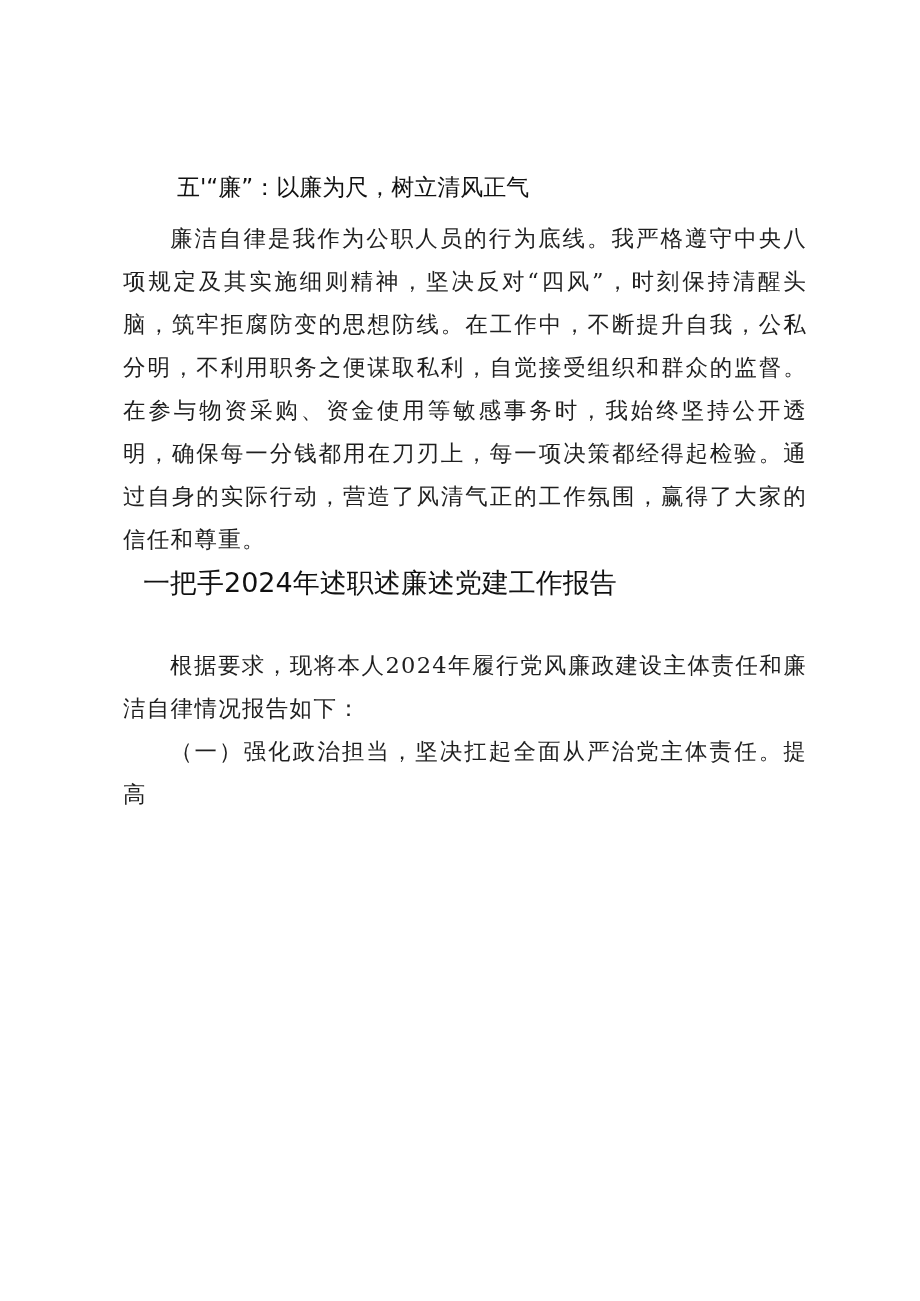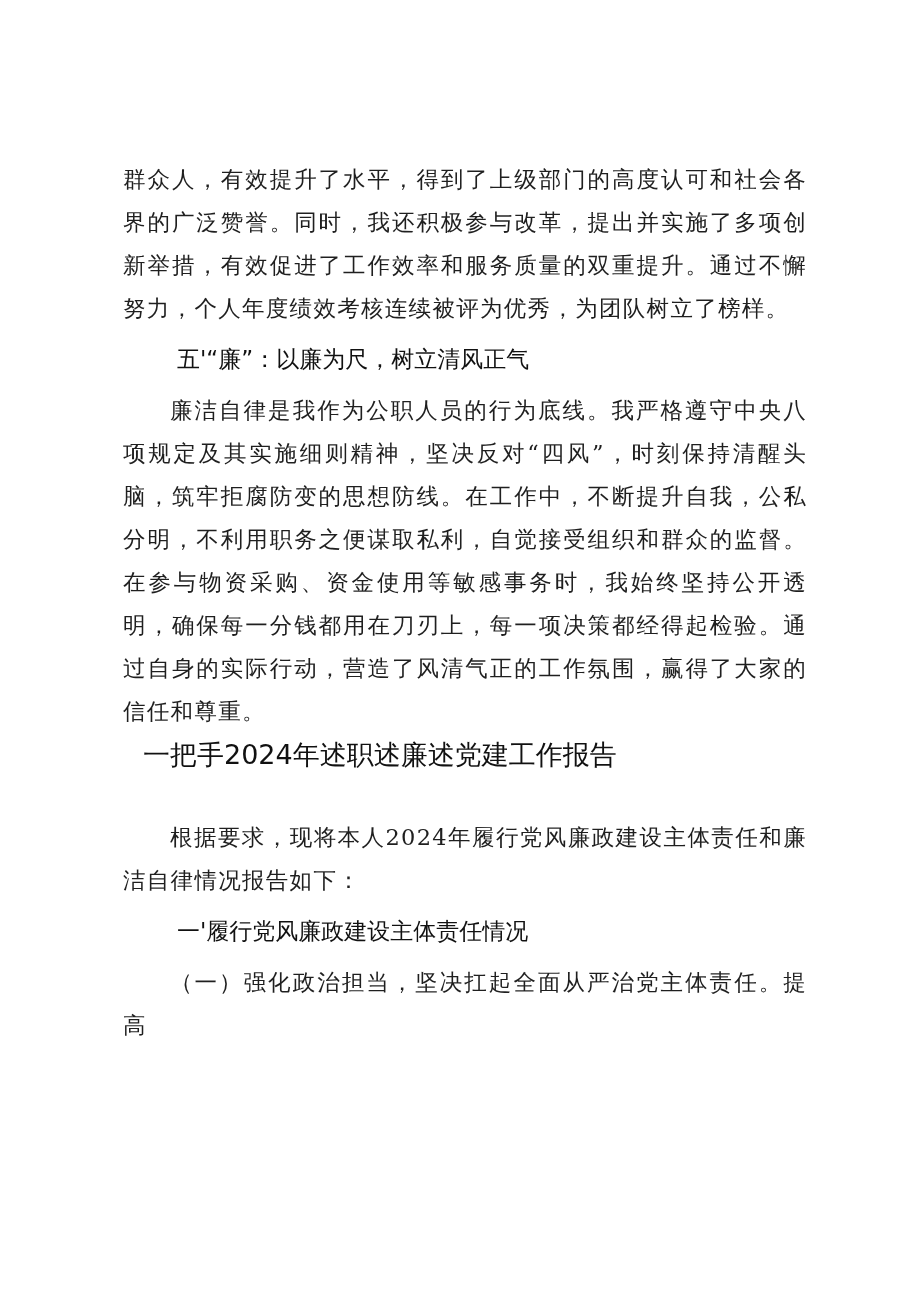--- a/index.html
+++ b/index.html
@@ -40,31 +40,29 @@
     padding-left: 20px;
   }
   .gap { height: 40px; }
 </style>
 </head>
 <body>
 
 <div class="page">
   <div class="content">
 
-    <p class="p">群众人，有效提升了水平，得到了上级部门的高度认可和社会各界的广泛赞誉。同时，我还积极参与改革，提出并实施了多项创新举措，有效促进了工作效率和服务质量的双重提升。通过不懈努力，个人年度绩效考核连续被评为优秀，为团队树立了榜样。</p>
 
     <p class="h2">五'“廉”：以廉为尺，树立清风正气</p>
 
     <p class="p indent">廉洁自律是我作为公职人员的行为底线。我严格遵守中央八项规定及其实施细则精神，坚决反对“四风”，时刻保持清醒头脑，筑牢拒腐防变的思想防线。在工作中，不断提升自我，公私分明，不利用职务之便谋取私利，自觉接受组织和群众的监督。在参与物资采购、资金使用等敏感事务时，我始终坚持公开透明，确保每一分钱都用在刀刃上，每一项决策都经得起检验。通过自身的实际行动，营造了风清气正的工作氛围，赢得了大家的信任和尊重。</p>
 
 
     <p class="title">一把手2024年述职述廉述党建工作报告</p>
 
     <div class="gap"></div>
 
     <p class="p indent">根据要求，现将本人2024年履行党风廉政建设主体责任和廉洁自律情况报告如下：</p>
 
-    <p class="h2">一'履行党风廉政建设主体责任情况</p>
 
     <p class="p indent" style="padding-left:0;">（一）强化政治担当，坚决扛起全面从严治党主体责任。提高</p>
 
   </div>
 </div>
 
 </body></html>

